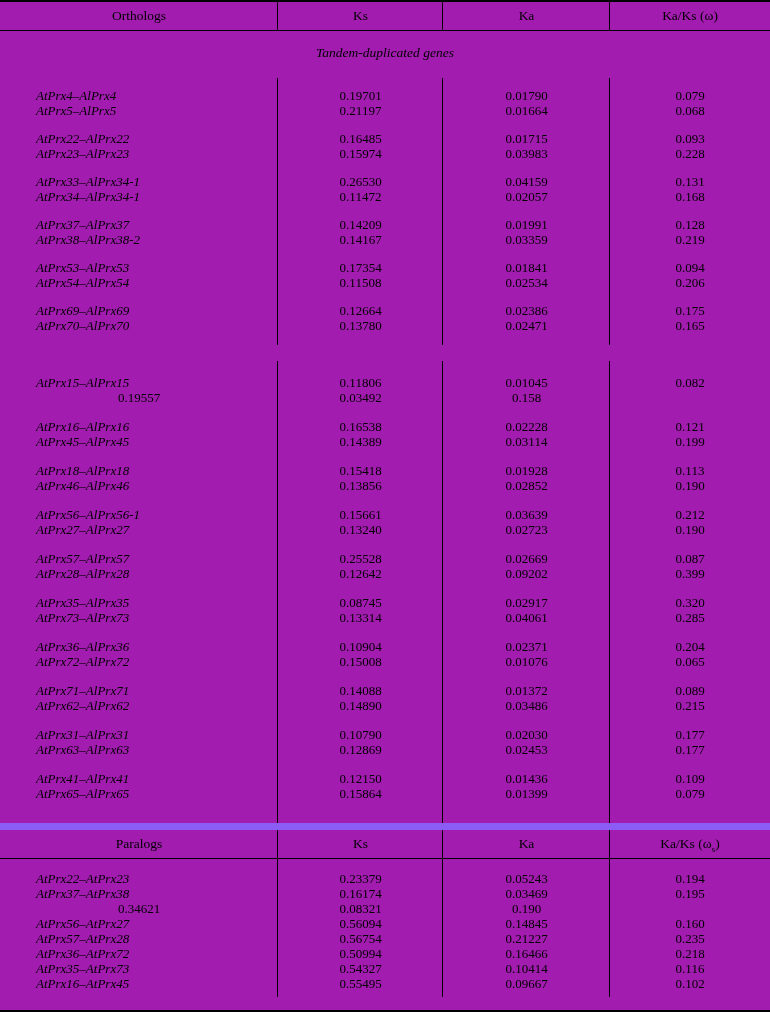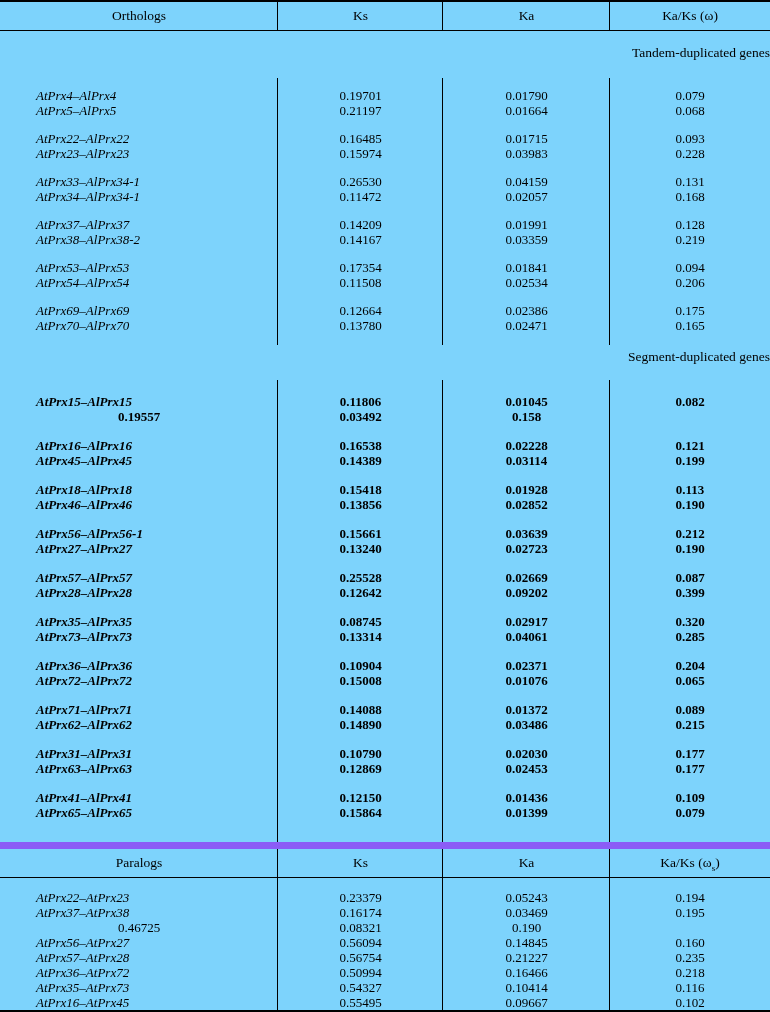--- a/index.html
+++ b/index.html
@@ -1,42 +1,42 @@
 <!DOCTYPE html>
 <html><head>
 <meta charset="utf-8">
 <style>
   html,body{margin:0;padding:0;background:#fff;}
   .page{
     width:770px;height:1012px;box-sizing:border-box;position:relative;
-    background:#7dd3fc;color:#000;
+    background:#a21caf;color:#000;
     font-family:"Liberation Serif","DejaVu Serif",serif;
     border-top:2px solid #000;border-bottom:2px solid #000;
     overflow:hidden;
   }
   
   .grid4{display:grid;grid-template-columns:278px 165px 167px 160px;}
   .lined{position:relative;}
   .vline{position:absolute;top:0;bottom:0;width:1px;background:#000;}
   .v1{left:277px}.v2{left:442px}.v3{left:609px}
   
   .hrow{height:28px;line-height:28px;font-size:13.5px;}
   .hcell{text-align:center;}
   .head1{border-bottom:1px solid #000;}
   .head2{border-top:7px solid #8b5cf6;border-bottom:1px solid #000;}
   sub{font-size:9px;line-height:0;}
   
-  .sec-title{text-align:right;font-size:13.5px;height:15px;line-height:15px;}
+  .sec-title{text-align:center;font-size:13.5px;height:15px;line-height:15px;font-style:italic;}
   .t1{margin-top:14px;}
   .t2{margin-top:4px;}
   .sp18{height:18px;}
   .sp16{height:16px;}
   
   .block1{padding:10px 0 12px;}
-  .block2{padding:14px 0 22px;font-weight:bold;}
+  .block2{padding:14px 0 22px;}
   .block3{padding:12px 0 6px;}
   .trow{display:grid;grid-template-columns:278px 165px 167px 160px;height:15px;line-height:15px;font-size:13px;}
   .cell-pair{font-style:italic;padding-left:36px;white-space:nowrap;}
   .cell-num{text-align:center;}
   .rowgap{height:13px;}
   .block2 .rowgap{height:14px;}
 </style>
 </head>
 <body>
 
@@ -131,21 +131,20 @@
         <div class="cell-num">0.175</div>
       </div>
       <div class="trow">
         <div class="cell-pair">AtPrx70–AlPrx70</div>
         <div class="cell-num">0.13780</div>
         <div class="cell-num">0.02471</div>
         <div class="cell-num">0.165</div>
       </div>
     </div>
 
-  <div class="sec-title t2">Segment-duplicated genes</div>
   <div class="sp16"></div>
 
   <div class="block2 lined">
     <div class="vline v1"></div>
     <div class="vline v2"></div>
     <div class="vline v3"></div>
   <div class="trow">
         <div class="cell-pair">AtPrx15–AlPrx15</div>
         <div class="cell-num">0.11806</div>
         <div class="cell-num">0.01045</div>
@@ -295,21 +294,21 @@
         <div class="cell-num">0.05243</div>
         <div class="cell-num">0.194</div>
       </div>
       <div class="trow">
         <div class="cell-pair">AtPrx37–AtPrx38</div>
         <div class="cell-num">0.16174</div>
         <div class="cell-num">0.03469</div>
         <div class="cell-num">0.195</div>
       </div>
       <div class="trow">
-        <div class="cell-num">0.46725</div>
+        <div class="cell-num">0.34621</div>
         <div class="cell-num">0.08321</div>
         <div class="cell-num">0.190</div>
       </div>
       <div class="trow">
         <div class="cell-pair">AtPrx56–AtPrx27</div>
         <div class="cell-num">0.56094</div>
         <div class="cell-num">0.14845</div>
         <div class="cell-num">0.160</div>
       </div>
       <div class="trow">

